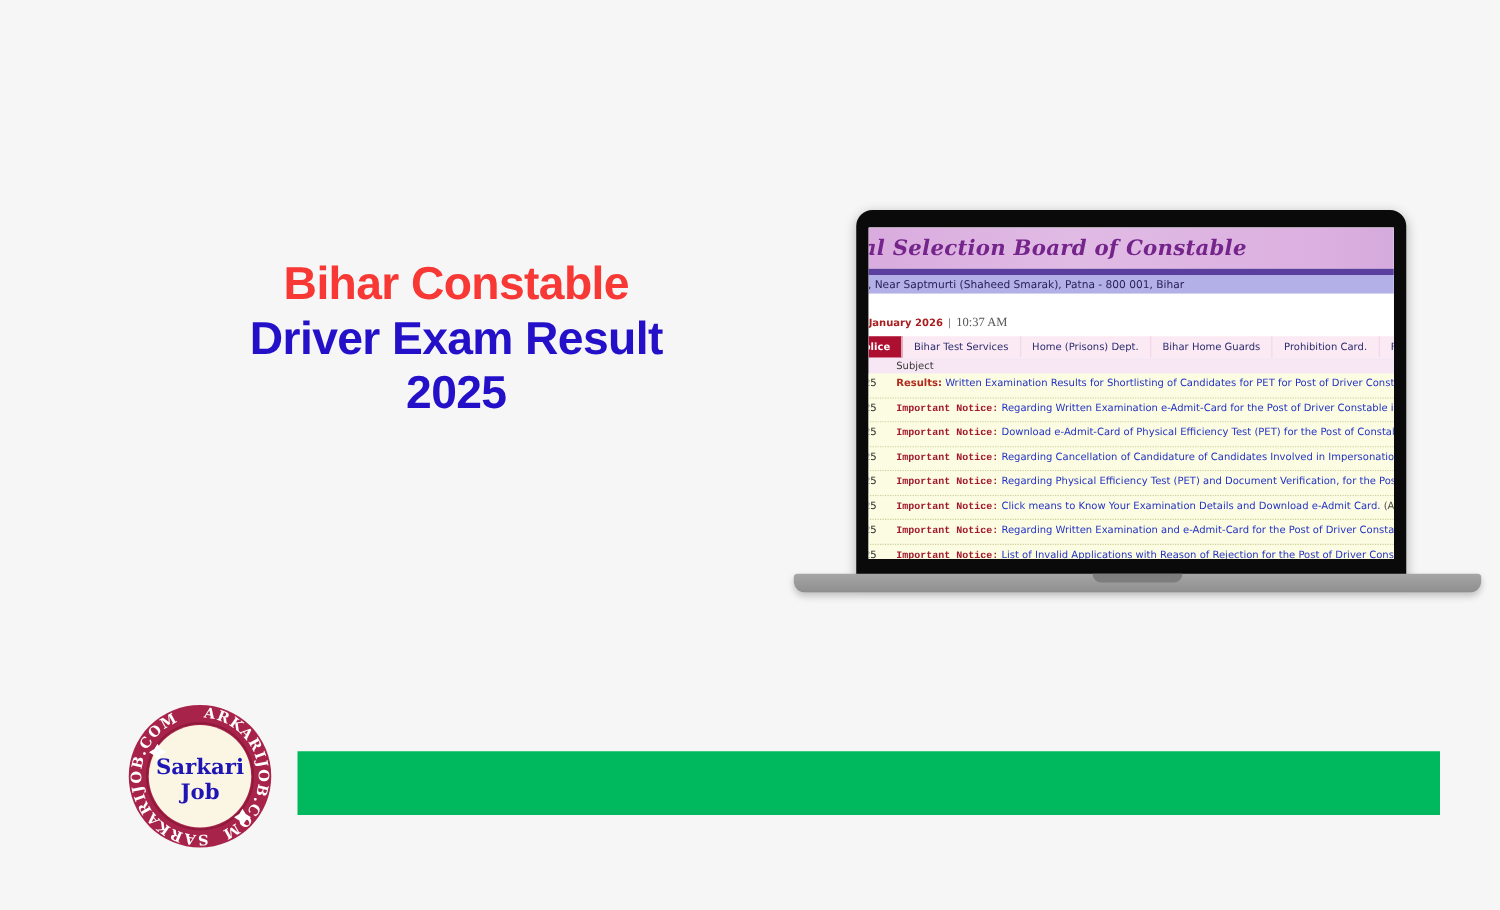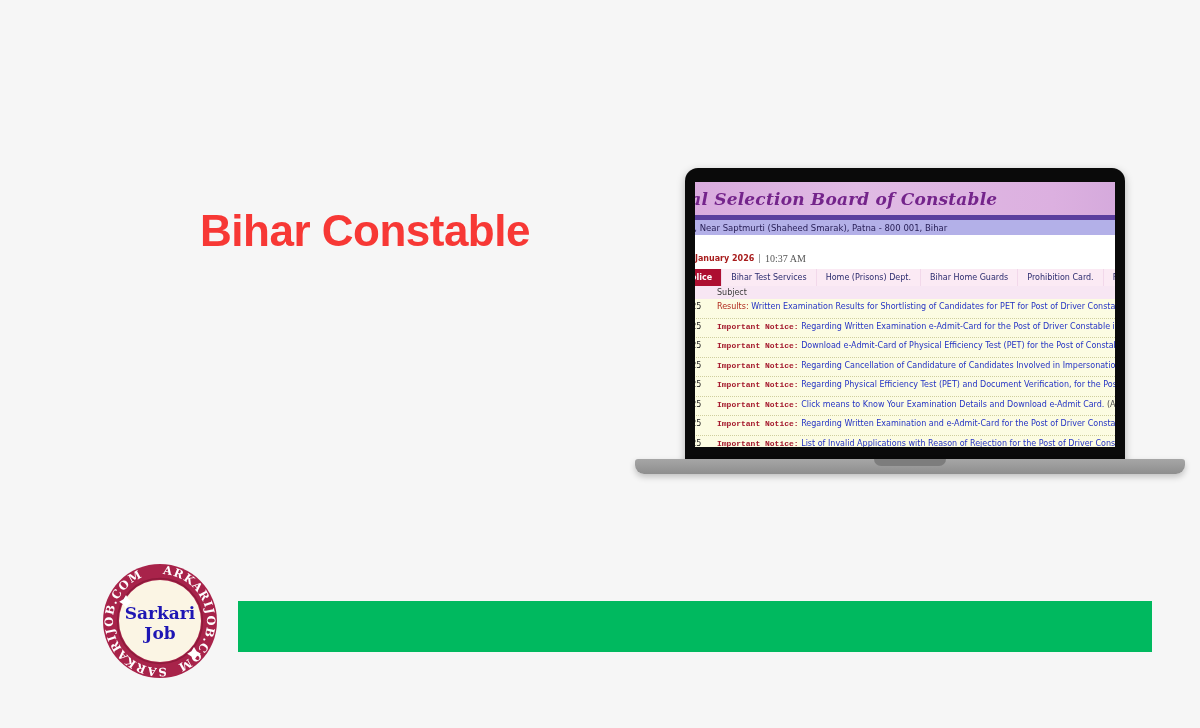--- a/index.html
+++ b/index.html
@@ -19,21 +19,21 @@
   .headline {
     position: absolute;
     left: 60px;
     top: 205px;
     width: 610px;
     text-align: center;
     line-height: 1.18;
   }
   .headline-line {
     font-weight: 700;
-    font-size: 44px;
+    font-size: 37px;
     letter-spacing: -0.5px;
     margin: 0;
     padding: 0;
     white-space: nowrap;
   }
   .hl-red   { color: #F73835; }
   .hl-blue  { color: #2410C8; }
 
   
   .laptop {
@@ -196,21 +196,21 @@
     font-size: 8px;
     color: #1b1b1b;
     padding-top: 3px;
   }
   .row-subject {
     flex: 1;
     font-size: 8px;
     padding-top: 3px;
     overflow: hidden;
   }
-  .tag-results { color: #b02a1e; font-weight: 400; }
+  .tag-results { color: #b02a1e; font-weight: 700; }
   .tag-notice  { color: #a3182c; font-weight: 700; font-family: Liberation Mono, monospace; }
   .subj-link   { color: #2433c4; }
   .subj-advt   { color: #4c4c4c; }
 
   
   .green-bar {
     position: absolute;
     left: 238px;
     top: 601px;
     width: 914px;
@@ -226,20 +226,22 @@
     width: 122px;
     height: 122px;
   }
   .badge svg { display: block; }
 </style>
 </head>
 <body>
 
 <div class="headline">
   <div class="headline-line hl-red">Bihar Constable</div>
+  <div class="headline-line hl-blue">Driver Exam Result</div>
+  <div class="headline-line hl-blue">2025</div>
 </div>
 
 <div class="laptop">
   <div class="laptop-lid">
     <div class="laptop-screen">
 
       <div class="site">
 
         <div class="site-banner">
           <span class="site-banner-title">tral Selection Board of Constable</span>

